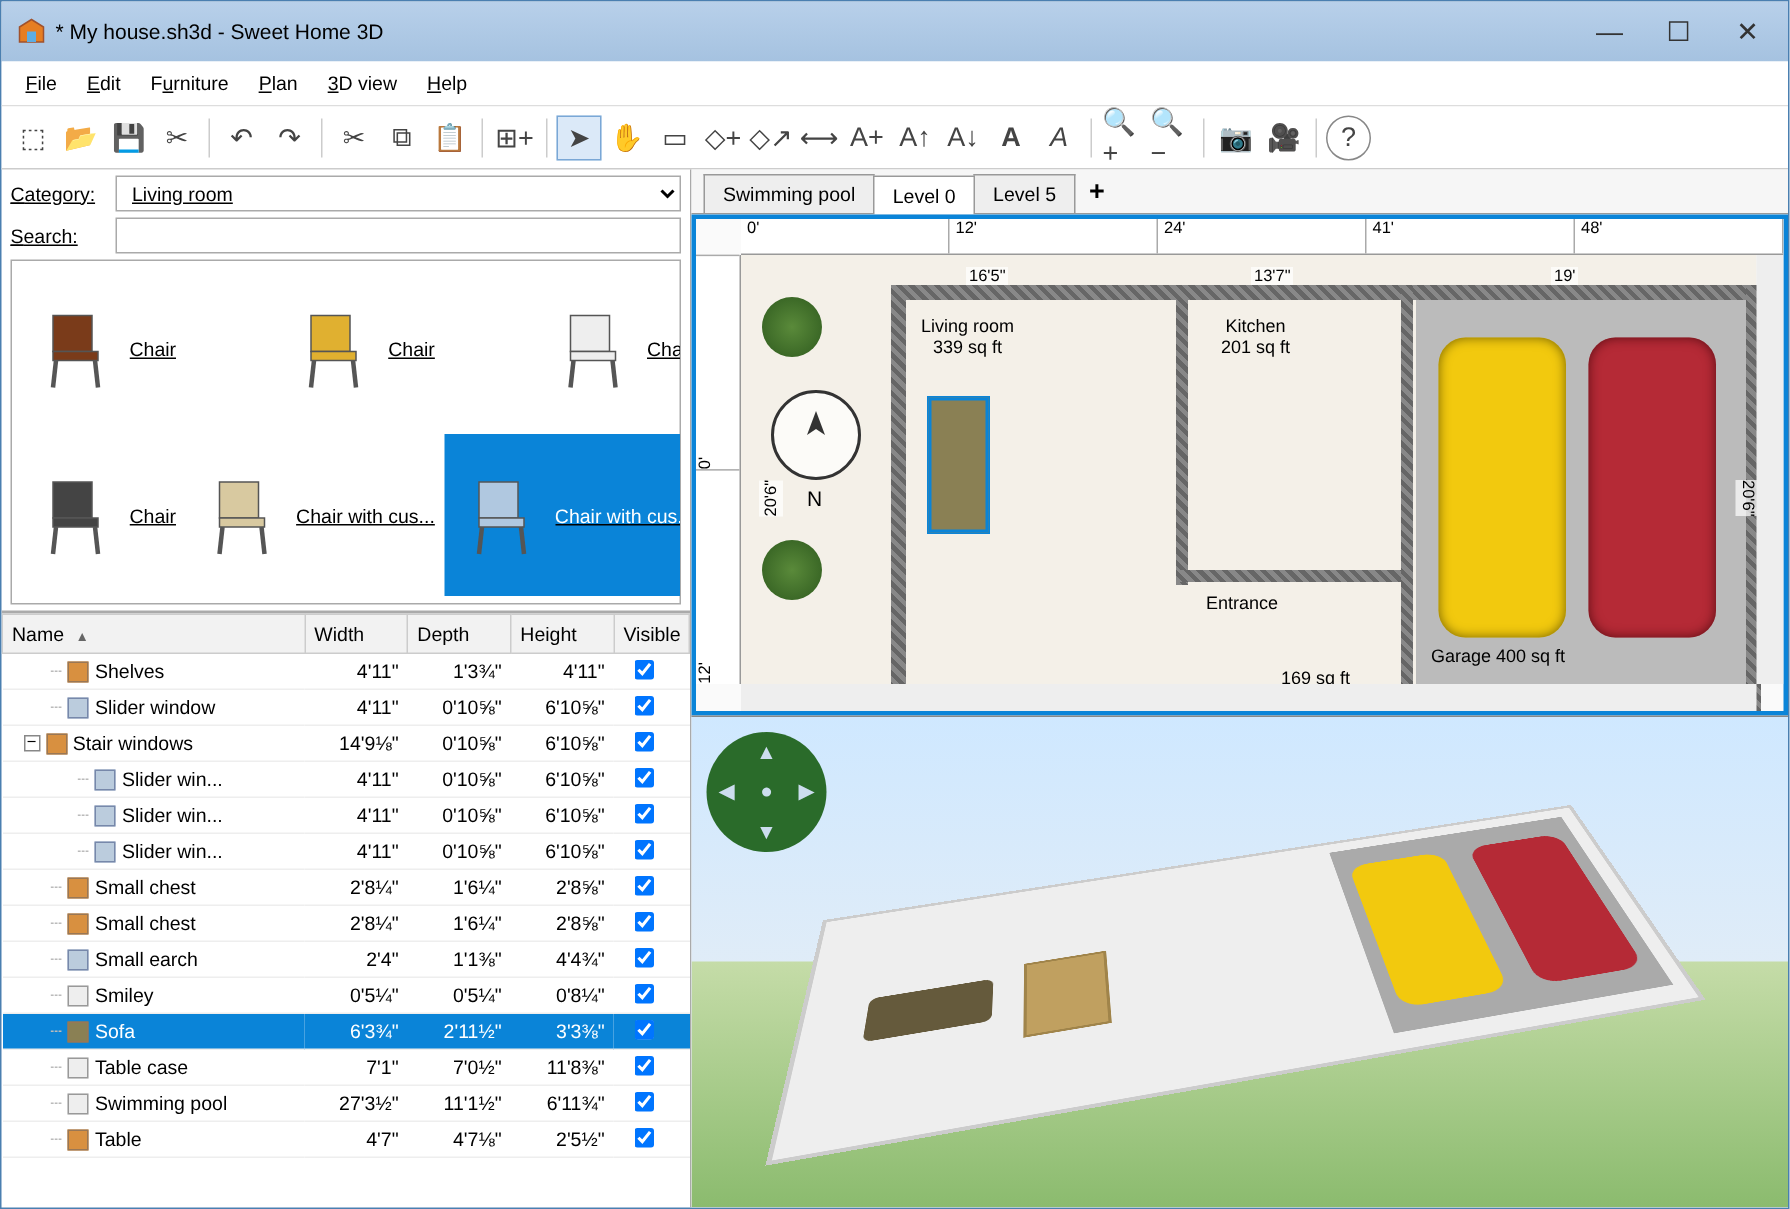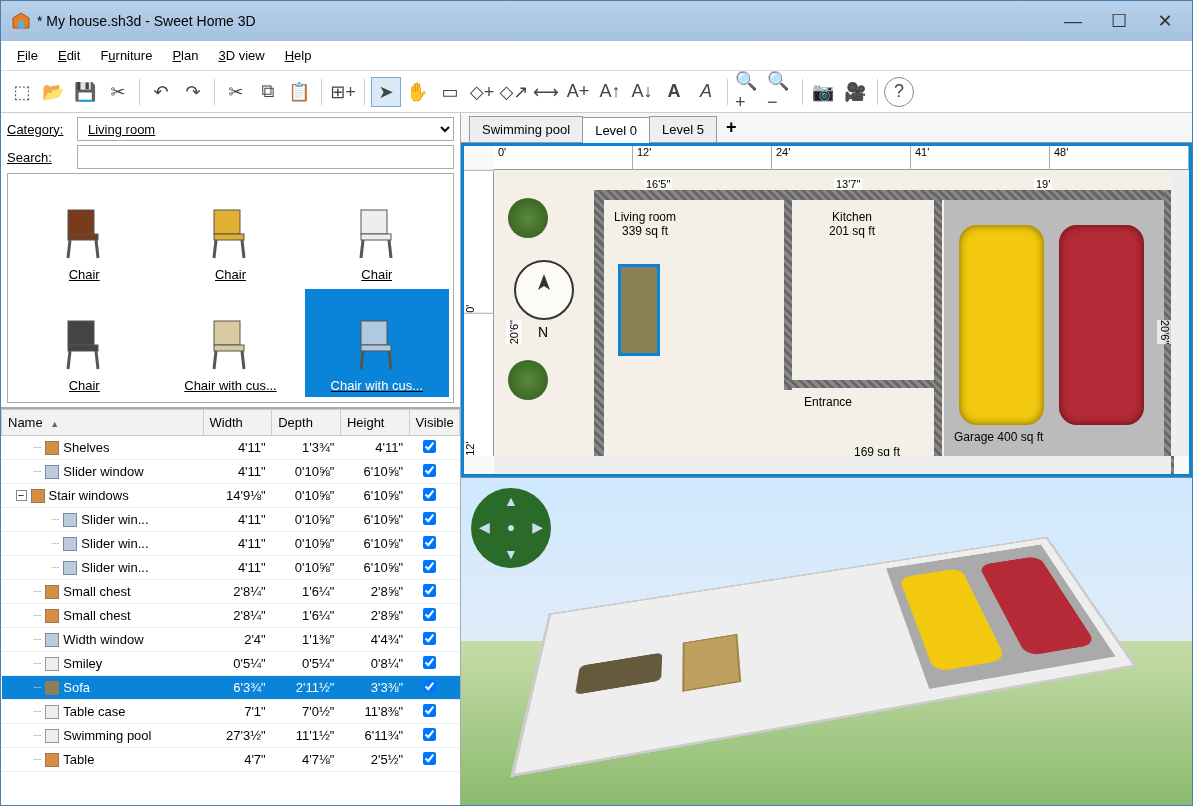--- a/index.html
+++ b/index.html
@@ -17,21 +17,21 @@
 .toolbar .sep { width: 1px; height: 26px; background: #ccc; margin: 0 4px; }
 .main { display: flex; height: calc(100% - 112px); }
 .left { width: 460px; display: flex; flex-direction: column; border-right: 1px solid #aaa; }
 .right { flex: 1; display: flex; flex-direction: column; }
 .catalog-panel { padding: 4px 6px; border-bottom: 1px solid #aaa; text-decoration: underline; }
 .row { display: flex; align-items: center; margin-bottom: 4px; }
 .row label { width: 70px; }
 .row label span.u { text-decoration: underline; }
 .row select, .row input { flex: 1; height: 24px; border: 1px solid #aaa; padding: 2px 6px; background: #fff; font-size: 13px; }
 .catalog-grid { display: grid; grid-template-columns: repeat(3, 1fr); gap: 2px; padding: 4px; height: 230px; overflow-y: scroll; border: 1px solid #aaa; }
-.catalog-item { display: flex; flex-direction: column; align-items: center; justify-content: flex-end; height: 108px; padding: 4px; }
+.catalog-item { display: flex; flex-direction: row; align-items: center; justify-content: flex-end; height: 108px; padding: 4px; }
 .catalog-item.sel { background: #0a84d8; color: #fff; }
 .catalog-item .thumb { width: 70px; height: 70px; display: flex; align-items: center; justify-content: center; }
 .catalog-item .lbl { font-size: 13px; white-space: nowrap; overflow: hidden; text-overflow: ellipsis; max-width: 130px; text-align: center; }
 .furn-table { flex: 1; overflow-y: scroll; border-top: 1px solid #aaa; }
 .furn-table table { width: 100%; border-collapse: collapse; table-layout: fixed; }
 .furn-table th { background: #f2f2f2; border: 1px solid #ccc; padding: 4px 6px; text-align: left; font-weight: 400; height: 26px; }
 .furn-table td { border-bottom: 1px solid #eee; padding: 2px 4px; height: 24px; }
 .furn-table tr.sel td { background: #0a84d8; color: #fff; }
 .furn-table .name-cell { display: flex; align-items: center; gap: 4px; }
 .furn-table .tree-pad { display: inline-block; }
@@ -335,21 +335,21 @@
     <td class="num">1'6¼"</td>
     <td class="num">2'8⅝"</td>
     <td><input type="checkbox" checked="" style=""></td>
             </tr>
             <tr>
     <td>
                 <div class="name-cell">
                   <span class="tree-pad" style="width:24px;"></span>
                   <span style="color:#bbb;">┄</span>
                   <span class="furnicon win"></span>
-                  <span>Width window</span>
+                  <span>Small earch</span>
                 </div>
               </td>
     <td class="num">2'4"</td>
     <td class="num">1'1⅜"</td>
     <td class="num">4'4¾"</td>
     <td><input type="checkbox" checked="" style=""></td>
             </tr>
             <tr>
     <td>
                 <div class="name-cell">
@@ -463,21 +463,21 @@
         <div class="roomdim" style="left:150px; top:8px;">16'5"</div>
         <div class="roomdim" style="left:340px; top:8px;">13'7"</div>
         <div class="roomdim" style="left:540px; top:8px;">19'</div>
         <div class="roomdim" style="right:-2px; top:150px; writing-mode:vertical-rl;">20'6"</div>
         <div class="roomdim" style="left:12px; top:150px; writing-mode:vertical-rl; transform:rotate(180deg);">20'6"</div>
 
         <div class="room-label" style="left:120px; top:40px;">
           <div>Living room</div>
             <div>339 sq ft</div>
         </div>
-        <div class="room-label" style="left:320px; top:40px;margin-left:15px;">
+        <div class="room-label" style="left:320px; top:40px;">
           <div>Kitchen</div>
             <div>201 sq ft</div>
         </div>
         <div class="room-label" style="left:310px; top:225px;">
           <div>Entrance</div>
         </div>
         <div class="room-label" style="left:360px; top:275px;">
           <div>169 sq ft</div>
         </div>
         <div class="room-label" style="left:460px; top:260px;">

